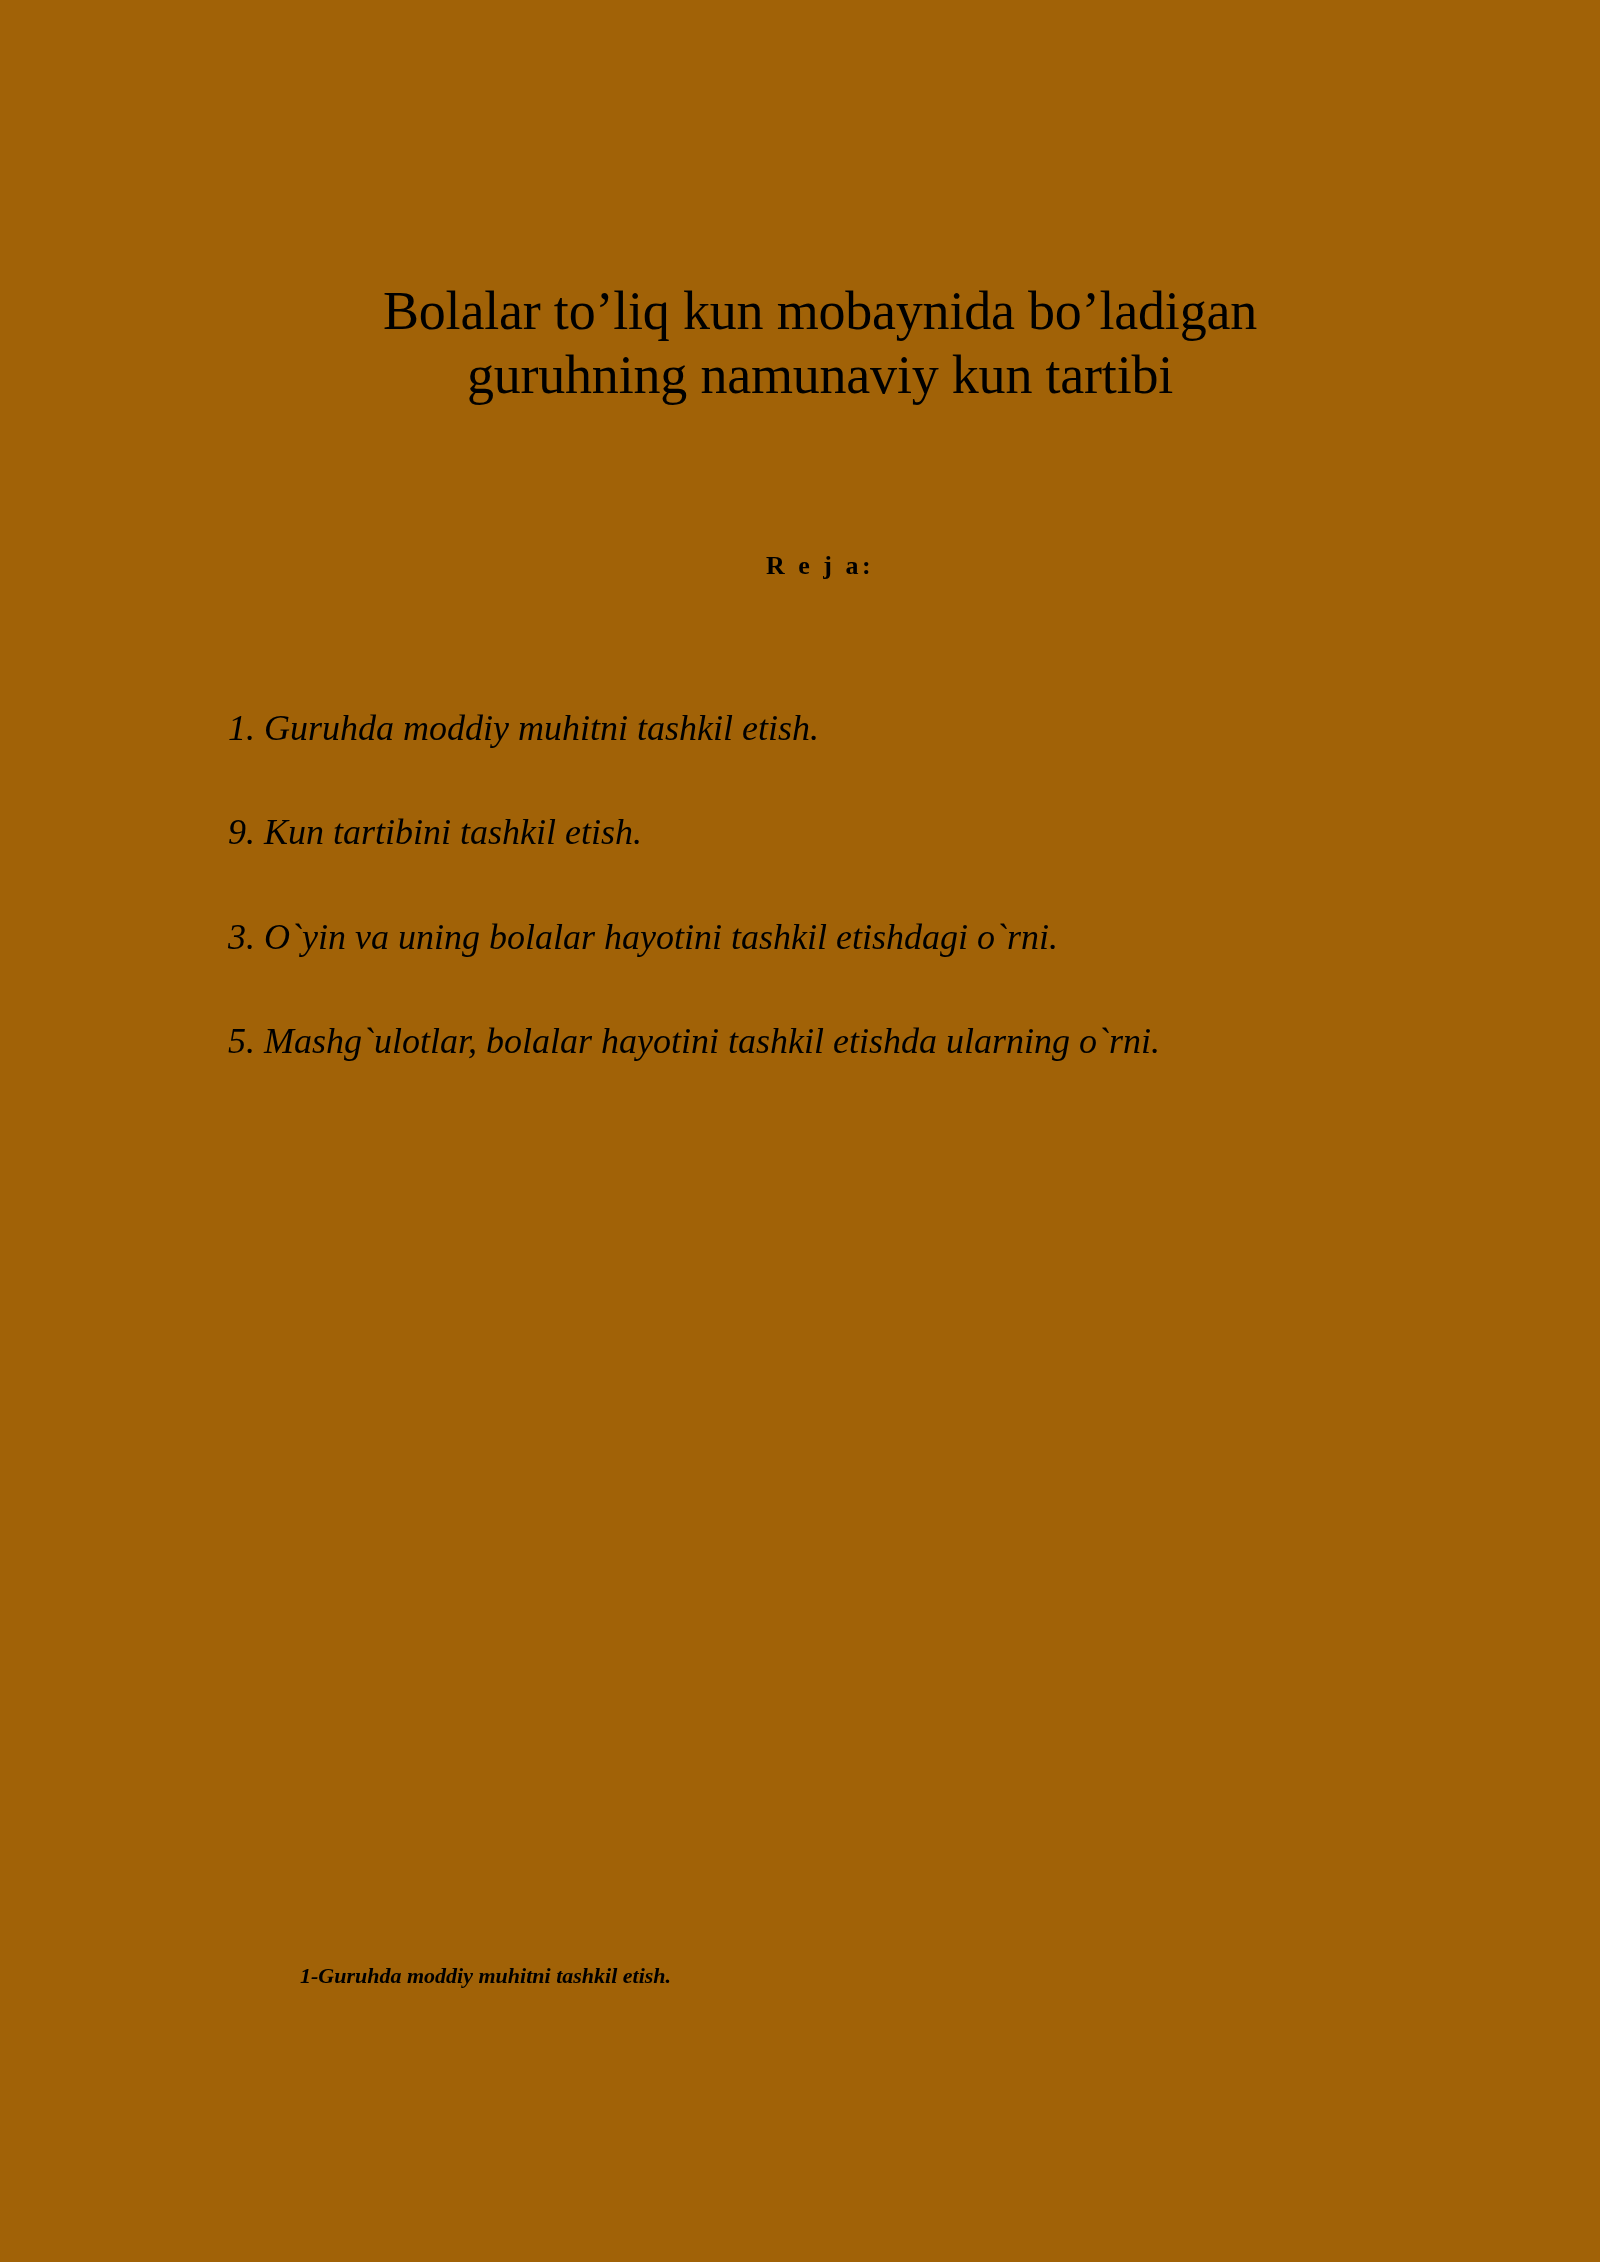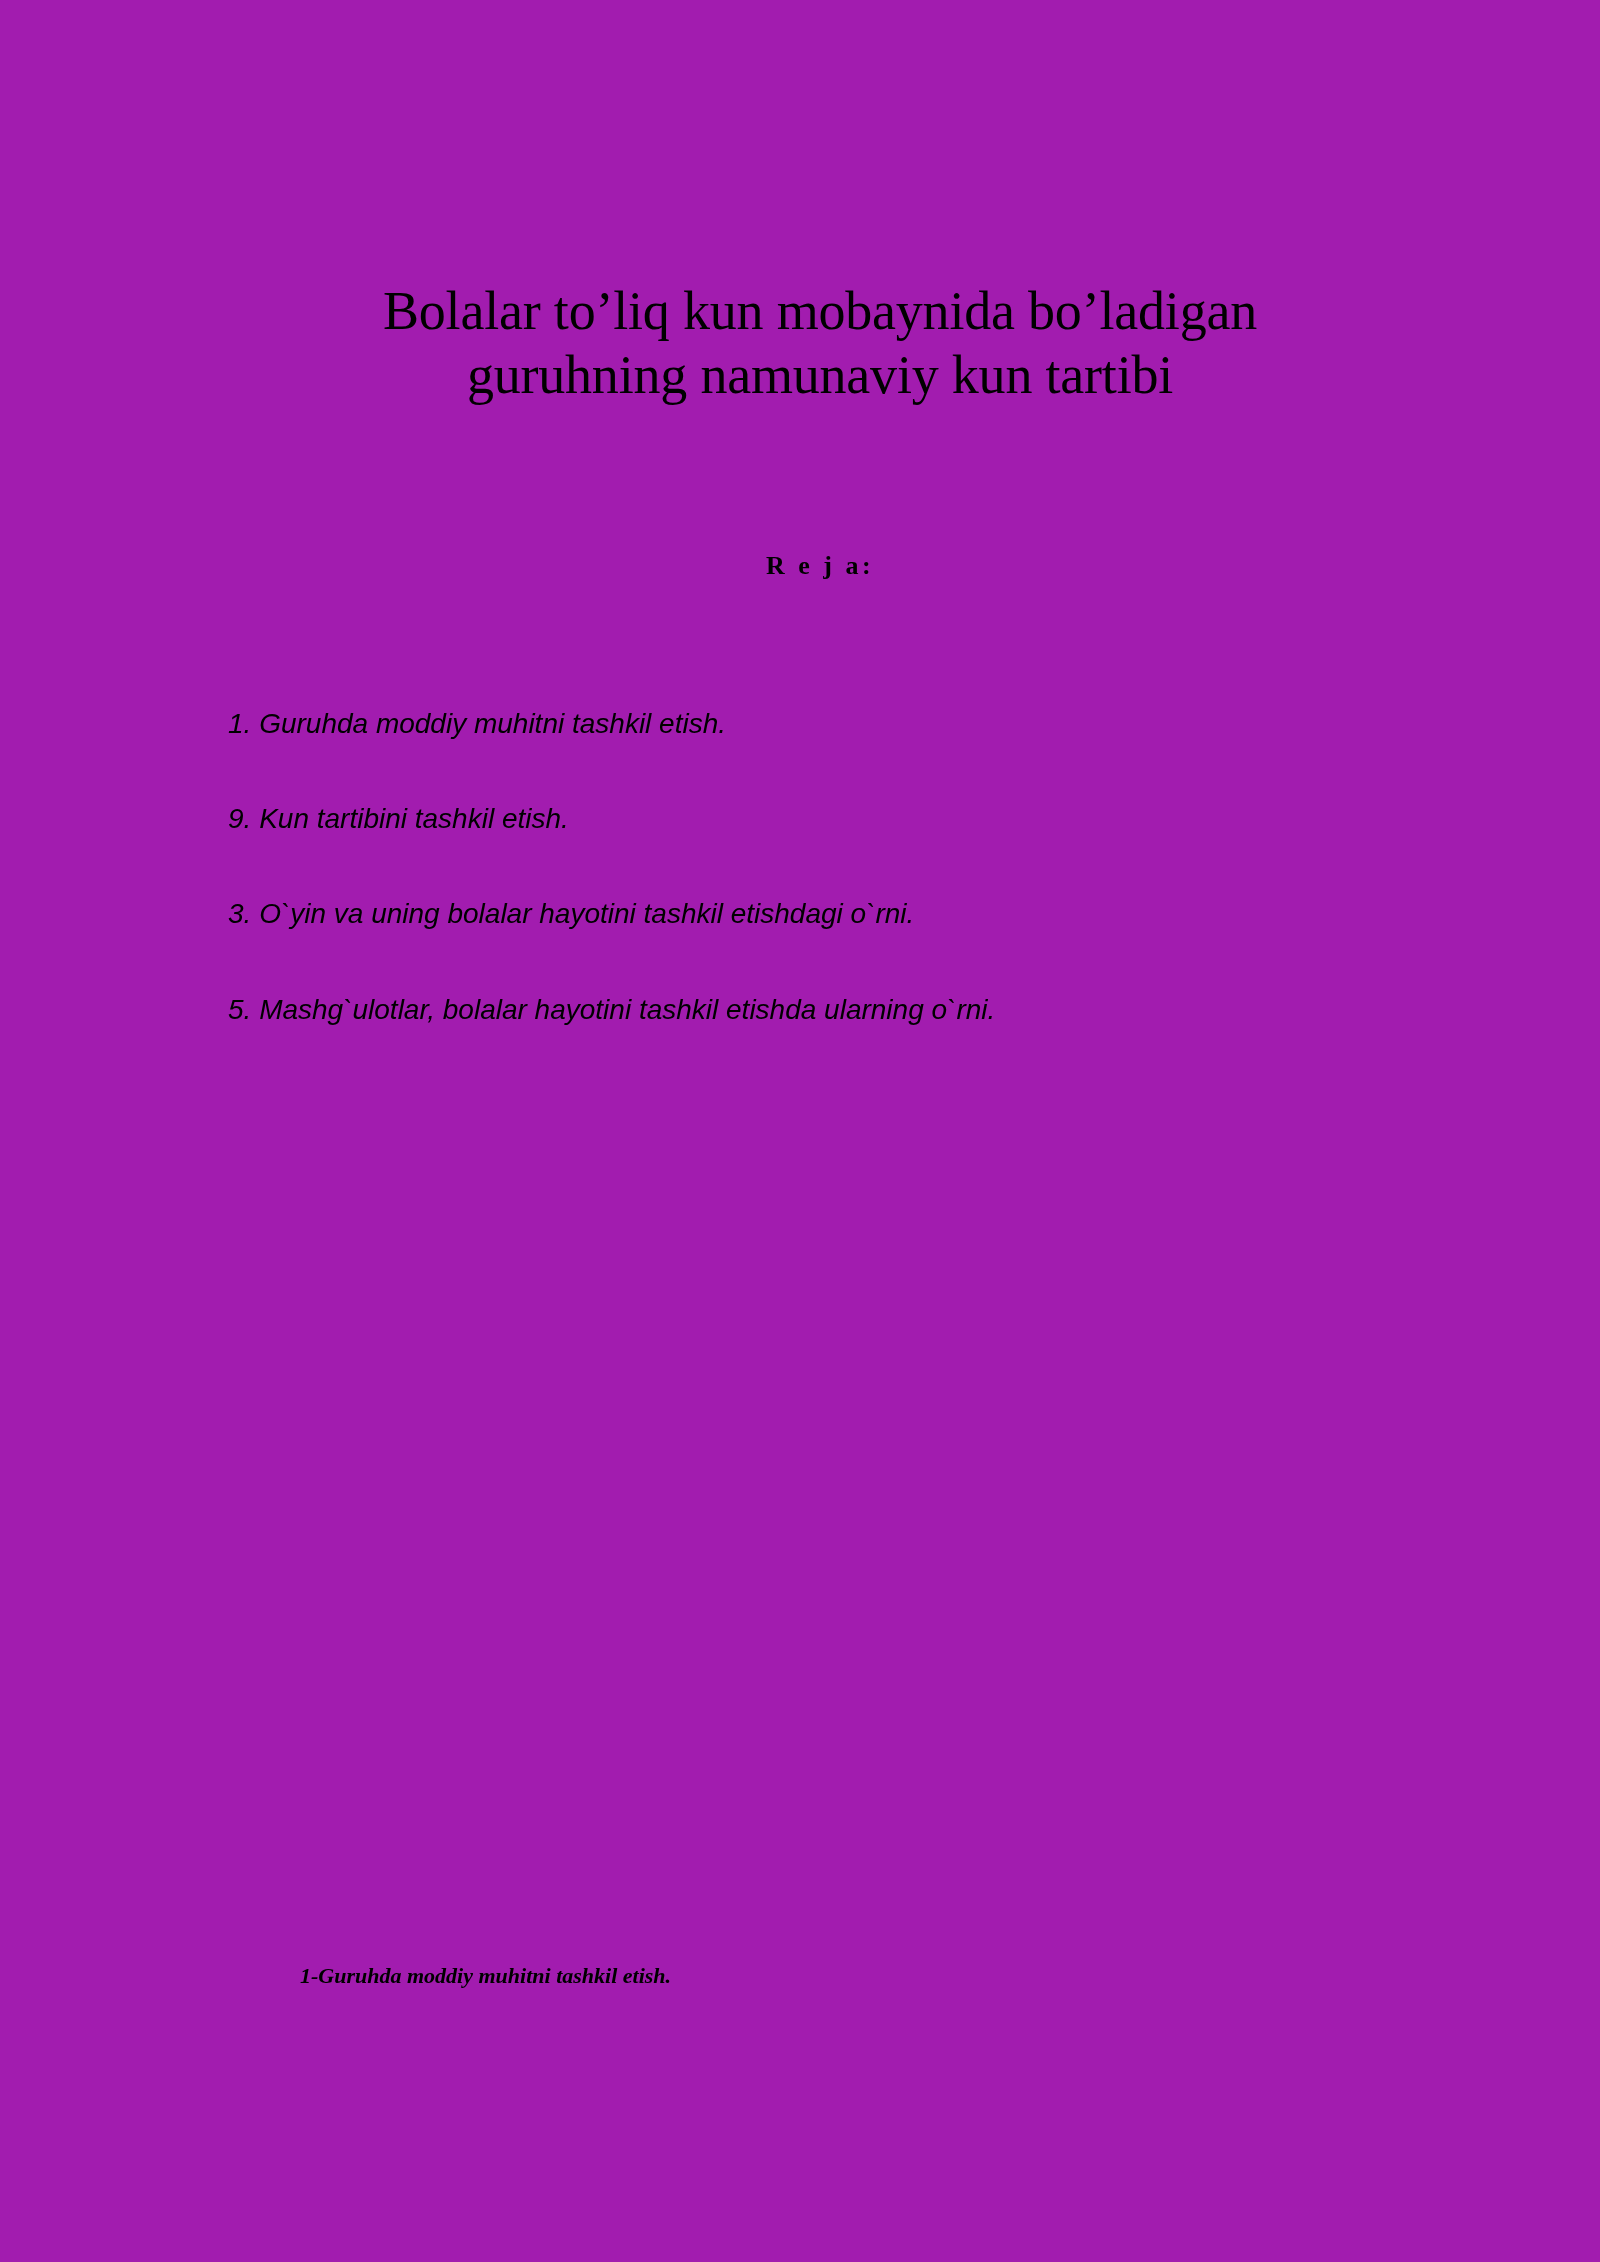--- a/index.html
+++ b/index.html
@@ -13,21 +13,21 @@
     position: relative;
     overflow: hidden;
     font-family: "Liberation Serif", "DejaVu Serif", serif;
     color: #000000;
     -webkit-font-smoothing: antialiased;
   }
 
   .page {
     position: absolute;
     inset: 0;
-    background: #a21caf;
+    background: #a16207;
   }
 
   
   .doc-title {
     position: absolute;
     left: 200px;
     top: 244px;
     width: 1240px;
     text-align: center;
     font-family: "Liberation Serif", "DejaVu Serif", serif;
@@ -55,22 +55,22 @@
   }
 
   
   .plan-list {
     position: absolute;
     left: 228px;
     top: 708px;
     width: 1220px;
   }
   .plan-item {
-    font-family: Liberation Sans, sans-serif;
-    font-size: 28px;
+    font-family: Liberation Serif, serif;
+    font-size: 36px;
     font-style: italic;
     font-weight: 400;
     line-height: 1.15;
     margin: 0 0 63px 0;
     white-space: nowrap;
   }
   .plan-item:last-child { margin-bottom: 0; }
 
   
   .section-line {

